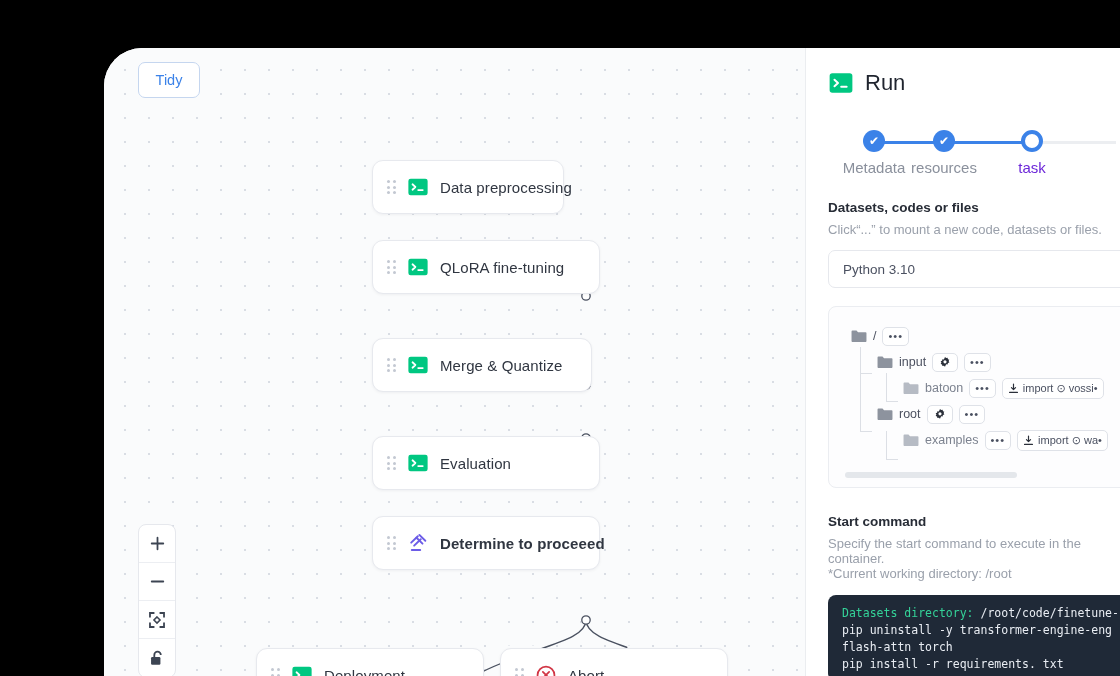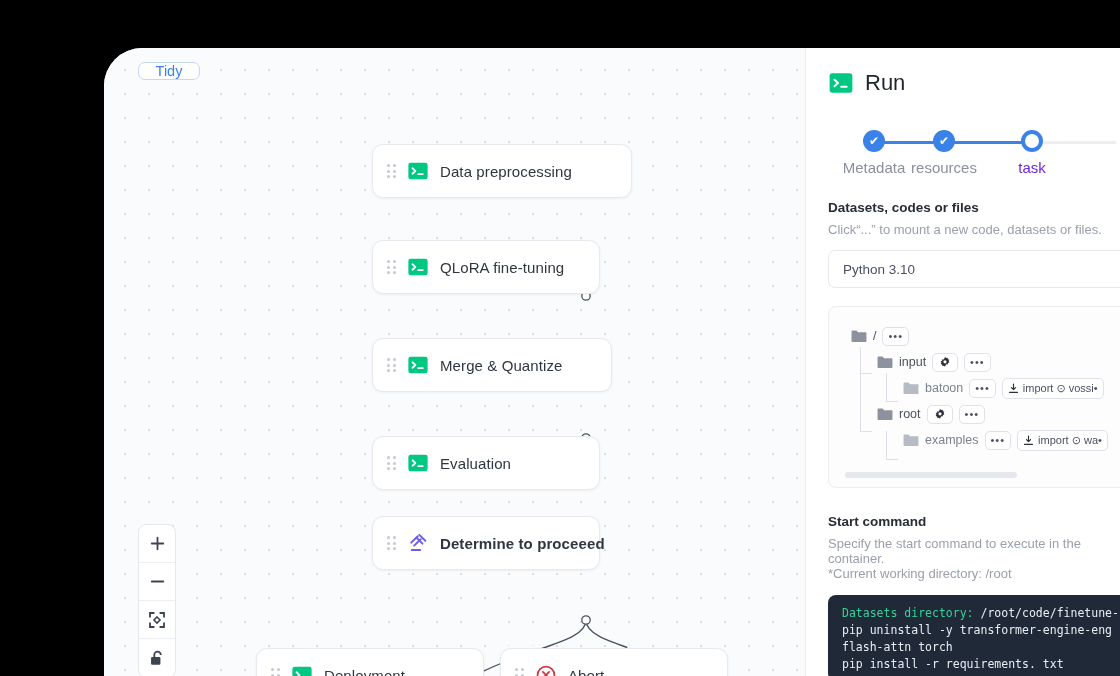--- a/index.html
+++ b/index.html
@@ -26,21 +26,21 @@
     background-color: #fafbfc;
     background-image: radial-gradient(#d9dde4 1.1px, transparent 1.2px);
     background-size: 24px 24px;
     background-position: 9px 10px;
     border-right: 1px solid #ebedf0;
     flex: none;
   }
 
   .tidy-btn {
     position: absolute; left: 34px; top: 14px;
-    width: 62px; height: 18px;
+    width: 62px; height: 36px;
     border: 1px solid #c5d6ef; border-radius: 7px;
     background: #fff;
     color: #3b82e8; font-size: 14.5px;
     display: flex; align-items: center; justify-content: center;
     cursor: pointer;
   }
 
   
   .edges { position: absolute; inset: 0; pointer-events: none; }
 
@@ -215,21 +215,21 @@
           <circle cx="482" cy="515" r="4.2"></circle>
         <circle cx="482" cy="572" r="4.2"></circle>
         <circle cx="372" cy="627" r="4.2"></circle>
           <circle cx="592" cy="627" r="4.2"></circle>
       </g>
     </svg>
 
     <div class="edge-label" style="left:418px; top:605px;">Yes</div>
     <div class="edge-label" style="left:535px; top:605px;">No</div>
 
-    <div class="node" style="left:268px; top:96px; width:260px;">
+    <div class="node" style="left:268px; top:112px; width:192px;">
       <span class="grip">
           <i></i>
           <i></i>
           <i></i>
           <i></i>
           <i></i>
           <i></i>
         </span>
       <svg class="ic" viewBox="0 0 24 24">
         <rect x="1.5" y="3" width="21" height="18" rx="2.5" fill="#00c781"></rect>
@@ -247,21 +247,21 @@
           <i></i>
           <i></i>
         </span>
       <svg class="ic" viewBox="0 0 24 24">
         <rect x="1.5" y="3" width="21" height="18" rx="2.5" fill="#00c781"></rect>
         <path d="M6 9l3.2 3L6 15M12.2 15.4h5" stroke="#fff" stroke-width="1.9" fill="none" stroke-linecap="round" stroke-linejoin="round"></path>
       </svg>
       <span class="node-label">QLoRA fine-tuning</span>
     </div>
 
-    <div class="node" style="left:268px; top:290px; width:240px;">
+    <div class="node" style="left:268px; top:290px; width:220px;">
       <span class="grip">
           <i></i>
           <i></i>
           <i></i>
           <i></i>
           <i></i>
           <i></i>
         </span>
       <svg class="ic" viewBox="0 0 24 24">
         <rect x="1.5" y="3" width="21" height="18" rx="2.5" fill="#00c781"></rect>

